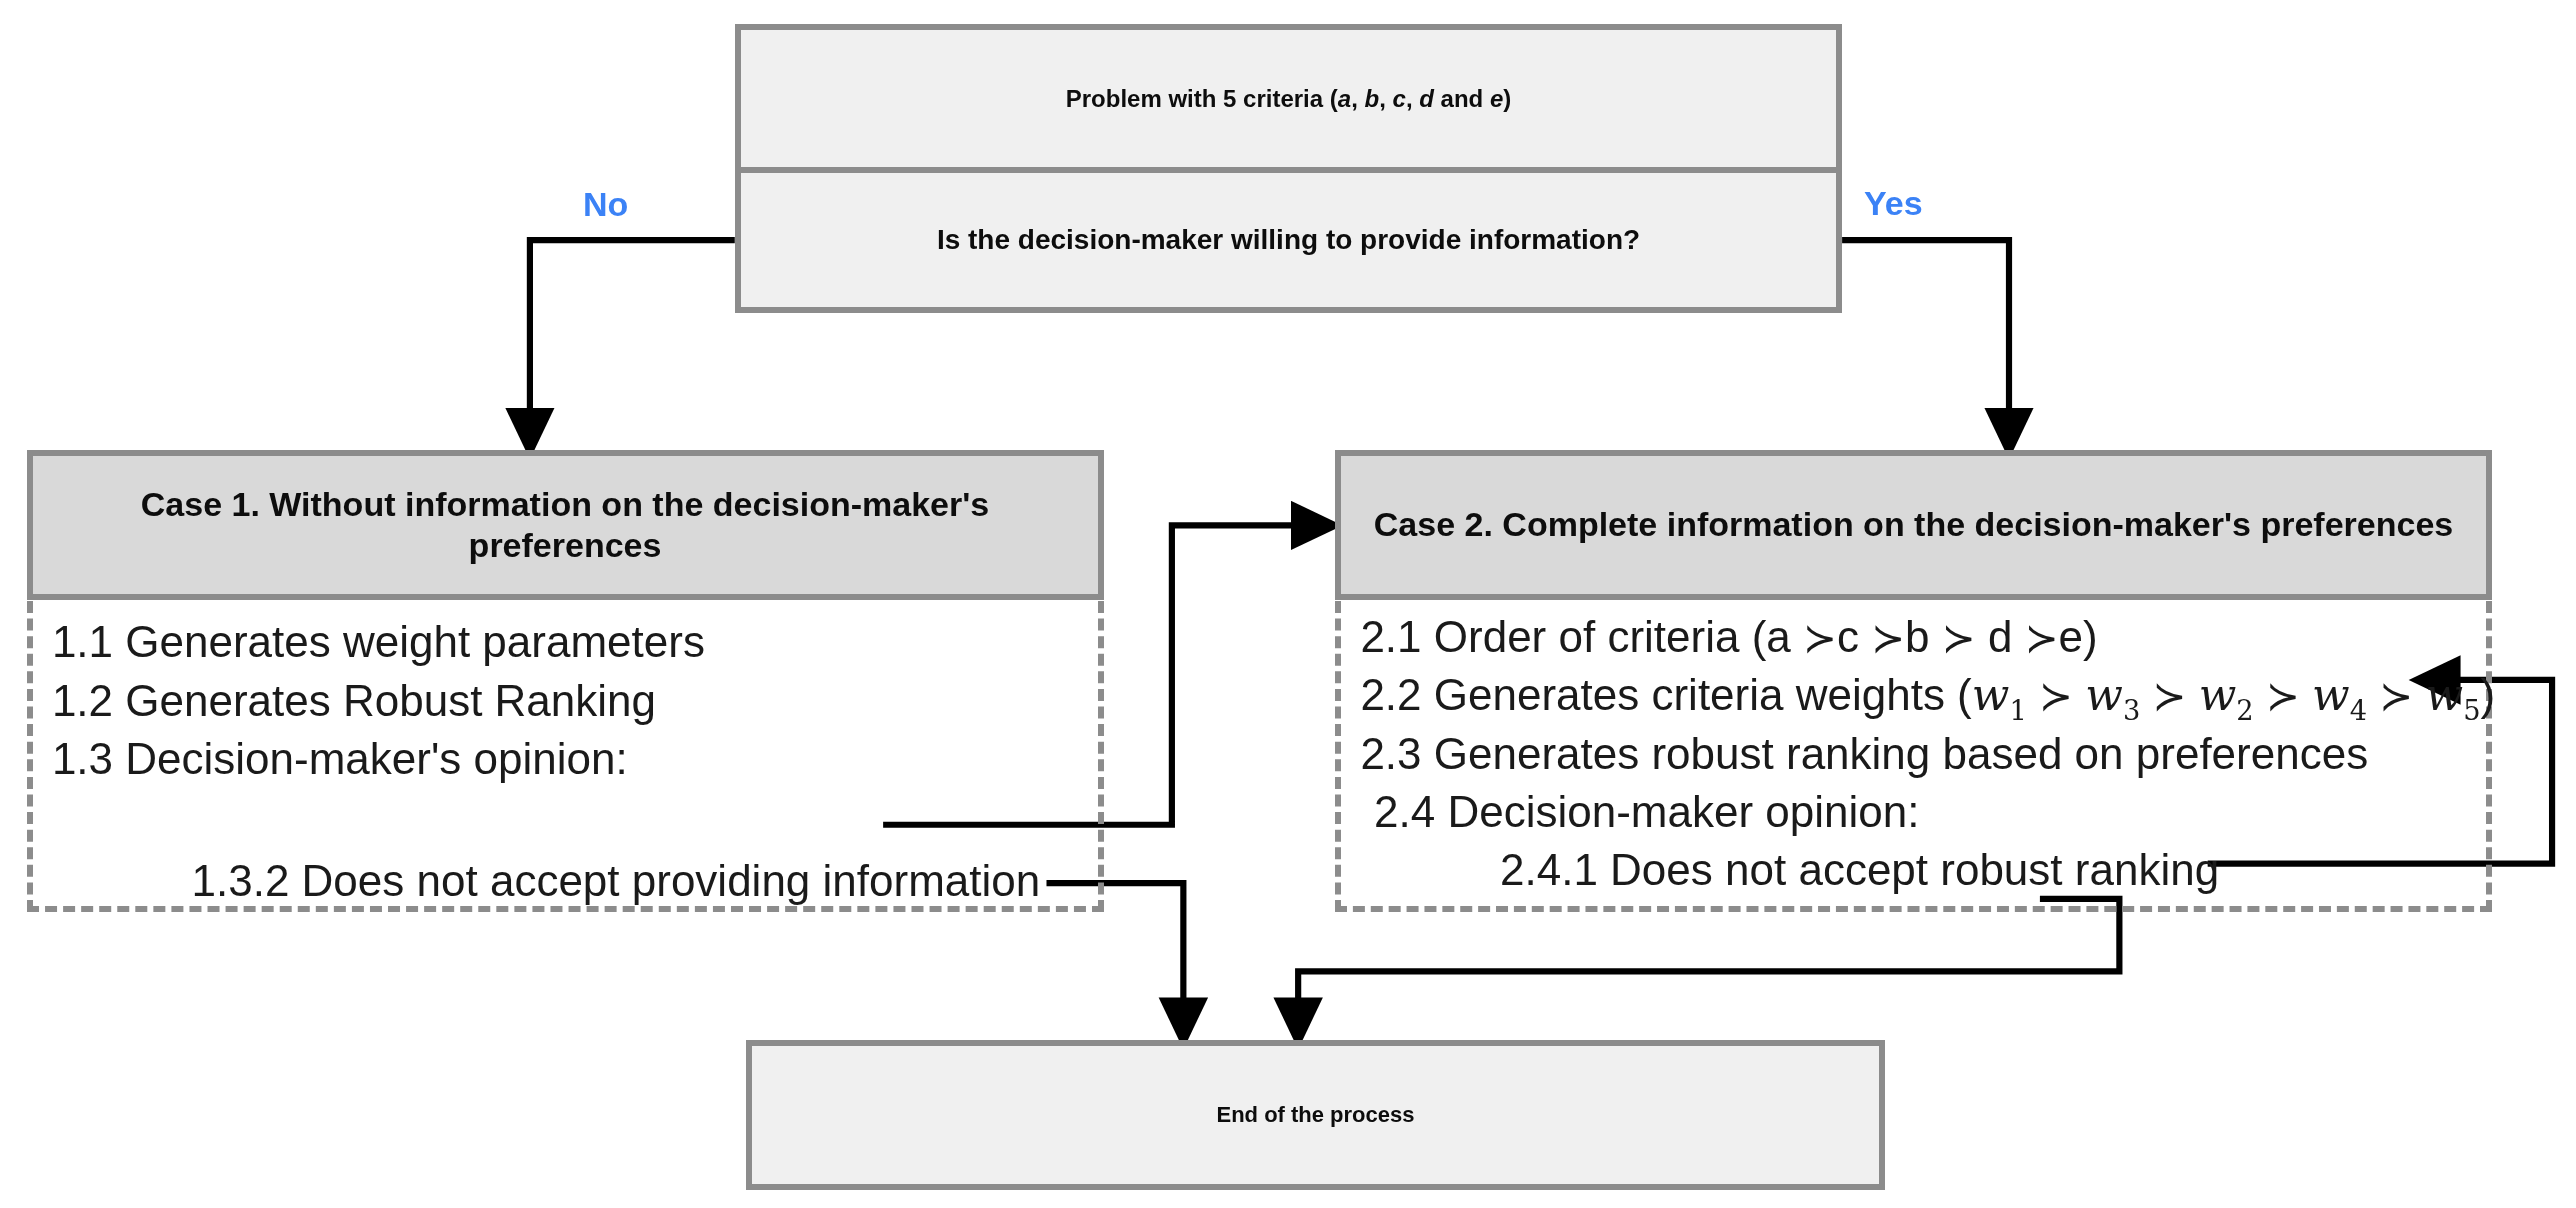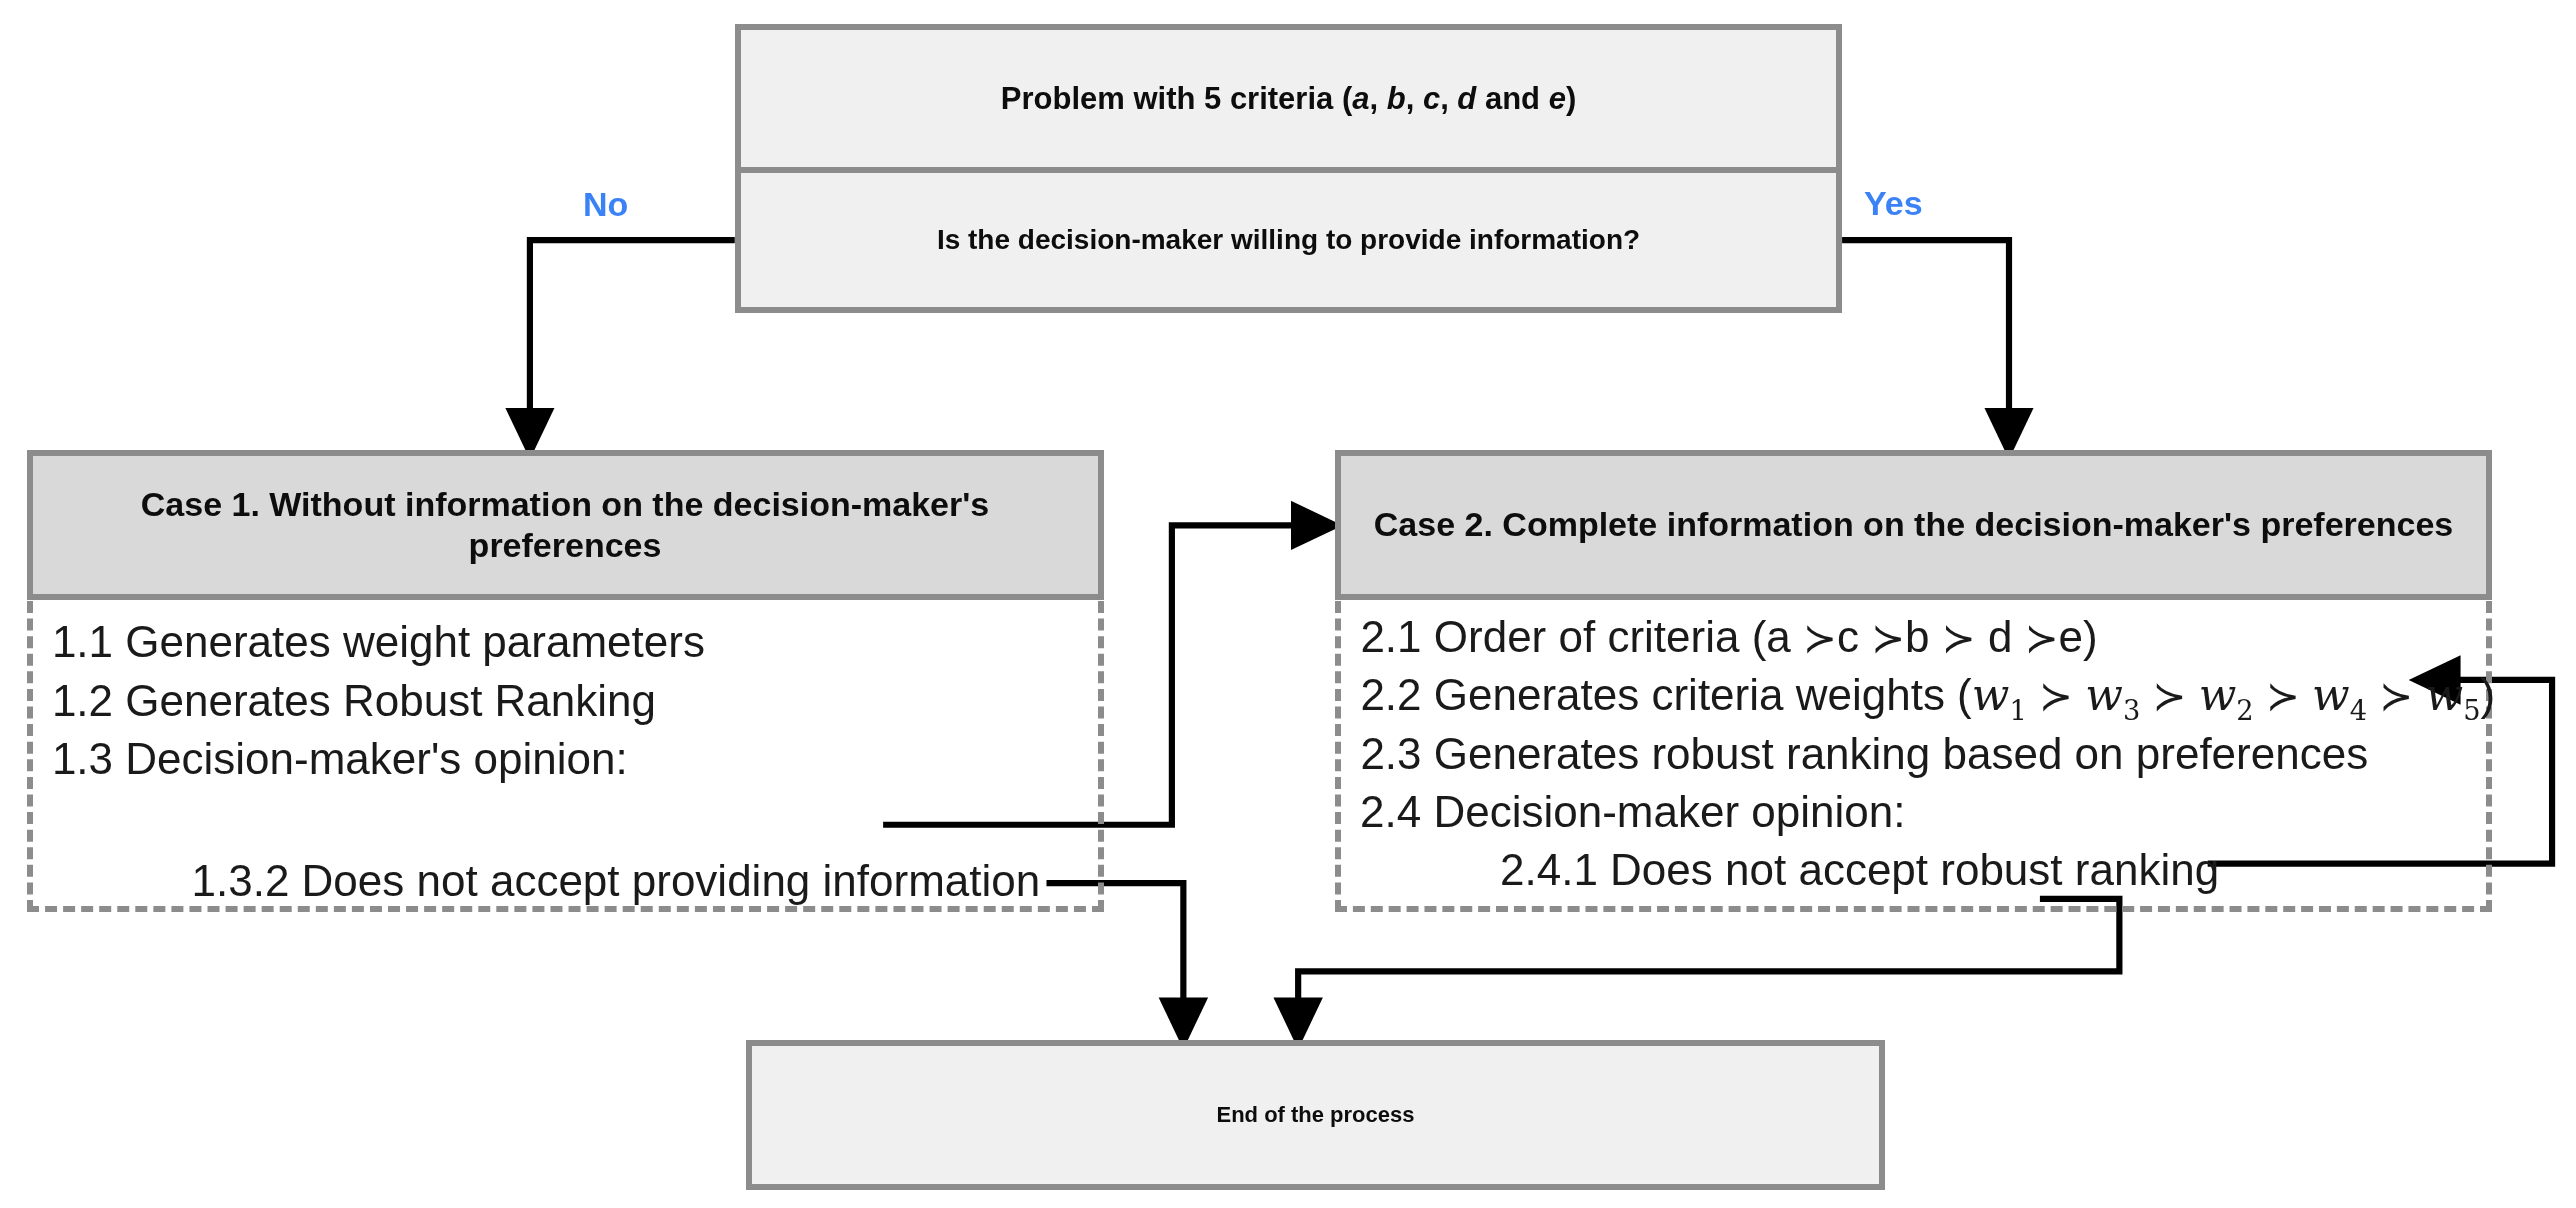--- a/index.html
+++ b/index.html
@@ -42,21 +42,21 @@
   }
 
   
   #problem-box {
     left: 735px;
     top: 24px;
     width: 1107px;
     height: 146px;
     border-bottom-width: 3.5px;
   }
-  #problem-box .boxtext { font-size: 31px; }
+  #problem-box .boxtext { font-size: 24px; }
 
   #question-box {
     left: 735px;
     top: 170px;
     width: 1107px;
     height: 143px;
     border-top-width: 3.5px;
   }
   #question-box .boxtext { font-size: 28px; }
 
@@ -195,21 +195,21 @@
   <div class="case-header" id="case2-header">
     <span class="boxtext">Case 2. Complete information on the decision-maker's preferences</span>
   </div>
 
   <div class="case-body" id="case2-body">
     <div class="step" style="left:19.4px; top:14px;">2.1 Order of criteria (a <span class="pref">≻</span>c  <span class="pref">≻</span>b <span class="pref">≻</span> d <span class="pref">≻</span>e)</div>
 
     <div class="step" style="left:19.4px; top:72px;">2.2 Generates criteria weights (<span class="mathw">w<sub>1</sub></span> <span class="pref">≻</span> <span class="mathw">w<sub>3</sub></span> <span class="pref">≻</span> <span class="mathw">w<sub>2</sub></span> <span class="pref">≻</span> <span class="mathw">w<sub>4</sub></span> <span class="pref">≻</span> <span class="mathw">w<sub>5</sub></span>)</div>
 
     <div class="step" style="left:19.4px; top:131px;">2.3 Generates robust ranking based on preferences</div>
-    <div class="step" style="left:19px; top:189px;">2.4 Decision-maker opinion:</div>
+    <div class="step" style="left:33px; top:189px;">2.4 Decision-maker opinion:</div>
     <div class="step" style="left:159px; top:247px;">2.4.1 Does not accept robust ranking</div>
   </div>
 
   <div class="solidbox" id="end-box">
     <span class="boxtext">End of the process</span>
   </div>
 
 </div>
 
 

